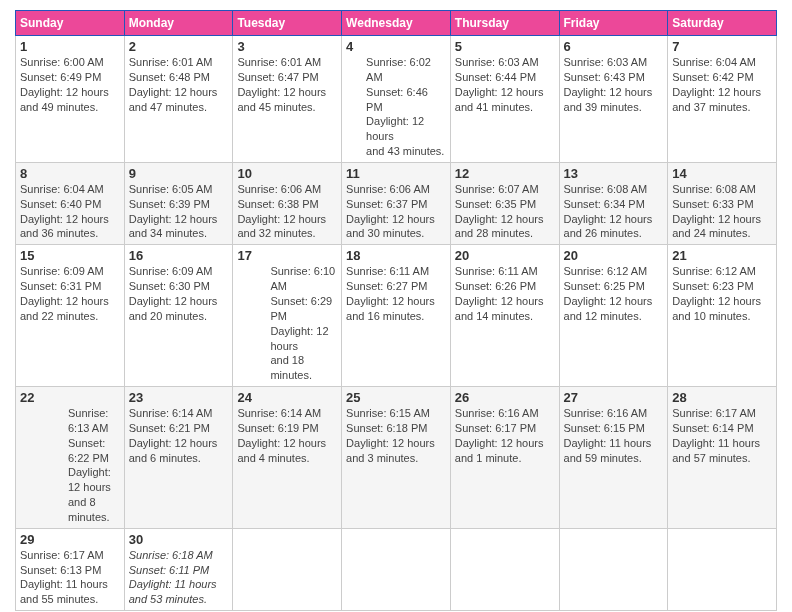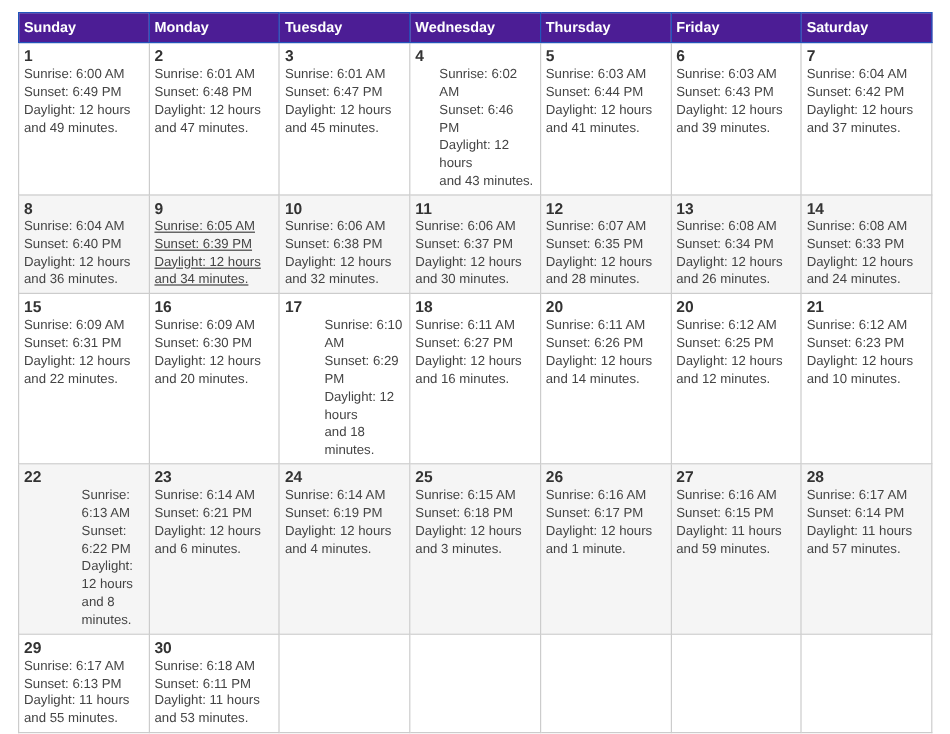--- a/index.html
+++ b/index.html
@@ -37,21 +37,21 @@
     .subtitle {
       font-size: 14px;
       color: #555;
     }
     table {
       width: 100%;
       border-collapse: collapse;
       font-size: 10px;
     }
     thead th {
-      background-color: #4c1d95;
+      background-color: #ec4899;
       color: #fff;
       padding: 5px 4px;
       text-align: left;
       font-size: 12px;
       font-weight: bold;
       border: 1px solid #2255bb;
     }
     tbody td {
       border: 1px solid #ccc;
       padding: 3px 4px;
@@ -151,21 +151,21 @@
         <tr>
           <td>
             <span class="day-number">8</span>
             <div class="day-info" style="white-space: pre-line;">Sunrise: 6:04 AM
 Sunset: 6:40 PM
 Daylight: 12 hours
 and 36 minutes.</div>
           </td>
           <td>
             <span class="day-number">9</span>
-            <div class="day-info" style="white-space: pre-line; text-decoration: underline;">Sunrise: 6:05 AM
+            <div class="day-info" style="white-space: pre-line;">Sunrise: 6:05 AM
 Sunset: 6:39 PM
 Daylight: 12 hours
 and 34 minutes.</div>
           </td>
           <td>
             <span class="day-number">10</span>
             <div class="day-info" style="white-space: pre-line;">Sunrise: 6:06 AM
 Sunset: 6:38 PM
 Daylight: 12 hours
 and 32 minutes.</div>
@@ -304,21 +304,21 @@
         <tr>
           <td>
             <span class="day-number">29</span>
             <div class="day-info" style="white-space: pre-line;">Sunrise: 6:17 AM
 Sunset: 6:13 PM
 Daylight: 11 hours
 and 55 minutes.</div>
           </td>
           <td>
             <span class="day-number">30</span>
-            <div class="day-info" style="white-space: pre-line;">Sunrise: 6:18 AM
+            <div class="day-info" style="white-space: pre-line; font-style: italic;">Sunrise: 6:18 AM
 Sunset: 6:11 PM
 Daylight: 11 hours
 and 53 minutes.</div>
           </td>
           <td class="empty-cell"></td>
           <td class="empty-cell"></td>
           <td class="empty-cell"></td>
           <td class="empty-cell"></td>
           <td class="empty-cell"></td>
         </tr>

